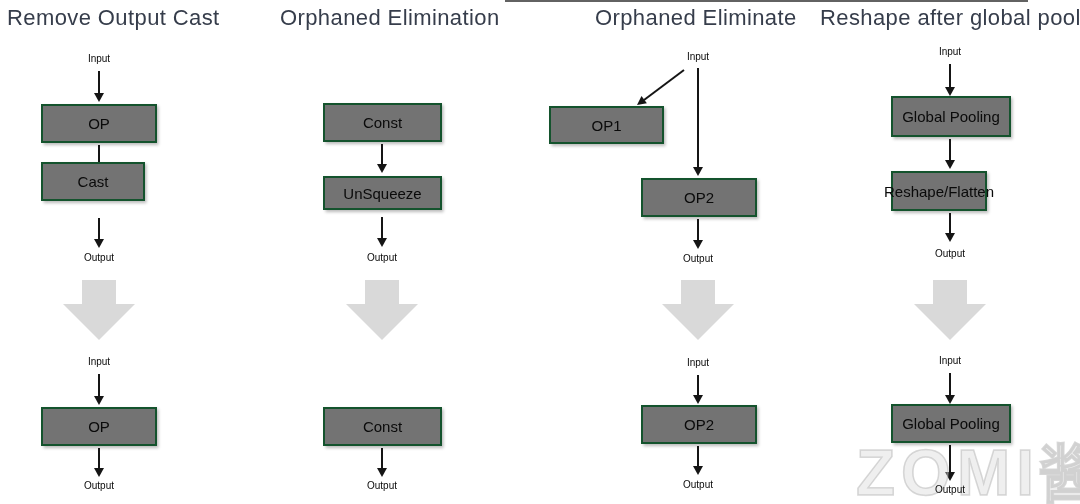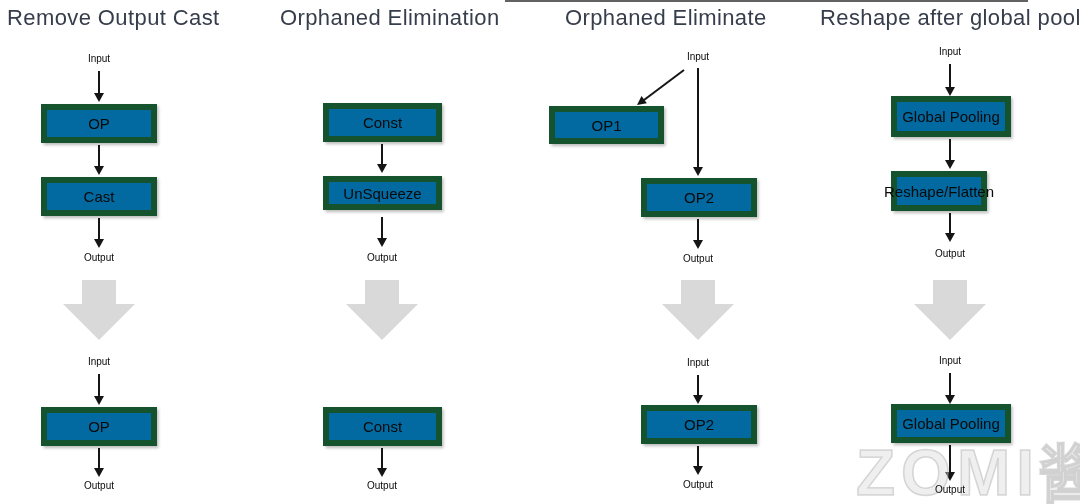--- a/index.html
+++ b/index.html
@@ -9,21 +9,21 @@
   }
   .title{
     position:absolute;top:5px;white-space:nowrap;
     font-size:22px;letter-spacing:.4px;color:#363d4b;font-weight:400;
   }
   .lbl{
     position:absolute;width:90px;text-align:center;
     font-size:10px;color:#0a0a0a;white-space:nowrap;
   }
   .node{
-    position:absolute;background:#0369a1;border:6px solid #14532d;
+    position:absolute;background:#737373;border:2px solid #14532d;
     box-shadow:1.5px 2px 3px rgba(0,0,0,.28);box-sizing:border-box;
     display:flex;align-items:center;justify-content:center;
     font-size:15px;color:#0a0a0a;white-space:nowrap;text-align:right;
   }
   .arr{position:absolute;width:2px;background:#151515;margin-left:-1px;}
   .arr::after{
     content:"";position:absolute;top:100%;left:50%;transform:translateX(-50%);
     width:0;height:0;border:5px solid transparent;border-top:9px solid #151515;
     border-bottom:0;
   }
@@ -49,21 +49,21 @@
 
   <div class="topline"></div>
 
   <div>
     <div class="title" style="left:7px">Remove Output Cast</div>
 
     <div class="lbl" style="left:54px;top:53px">Input</div>
     <div class="arr" style="left:99px;top:71px;height:22px"></div>
     <div class="node" style="left:41px;top:104px;width:116px;height:39px">OP</div>
     <div class="arr" style="left:99px;top:145px;height:21px"></div>
-    <div class="node" style="left:41px;top:177px;width:116px;height:39px">Cast</div>
+    <div class="node" style="left:41px;top:162px;width:104px;height:39px">Cast</div>
     <div class="arr" style="left:99px;top:218px;height:21px"></div>
     <div class="lbl" style="left:54px;top:252px">Output</div>
 
     <svg class="bigarrow" style="left:63px;top:280px" viewBox="0 0 72 60">
       <polygon points="19,0 53,0 53,24 72,24 36,60 0,24 19,24" fill="#d9d9d9"></polygon>
     </svg>
 
     <div class="lbl" style="left:54px;top:356px">Input</div>
     <div class="arr" style="left:99px;top:374px;height:22px"></div>
     <div class="node" style="left:41px;top:407px;width:116px;height:39px">OP</div>
@@ -83,21 +83,21 @@
     <svg class="bigarrow" style="left:346px;top:280px" viewBox="0 0 72 60">
       <polygon points="19,0 53,0 53,24 72,24 36,60 0,24 19,24" fill="#d9d9d9"></polygon>
     </svg>
 
     <div class="node" style="left:323px;top:407px;width:119px;height:39px">Const</div>
     <div class="arr" style="left:382px;top:448px;height:20px"></div>
     <div class="lbl" style="left:337px;top:480px">Output</div>
   </div>
 
   <div>
-    <div class="title" style="left:565px">Orphaned Eliminate</div>
+    <div class="title" style="left:595px">Orphaned Eliminate</div>
 
     <div class="lbl" style="left:653px;top:51px">Input</div>
 
     <svg class="diag" style="left:630px;top:64px" width="60" height="46">
       <line x1="54" y1="6" x2="14" y2="36" stroke="#151515" stroke-width="2"></line>
       <polygon points="7,41 11.5,32 16.9,39.2" fill="#151515"></polygon>
     </svg>
     <div class="arr" style="left:698px;top:68px;height:99px"></div>
 
     <div class="node" style="left:549px;top:106px;width:115px;height:38px">OP1</div>

